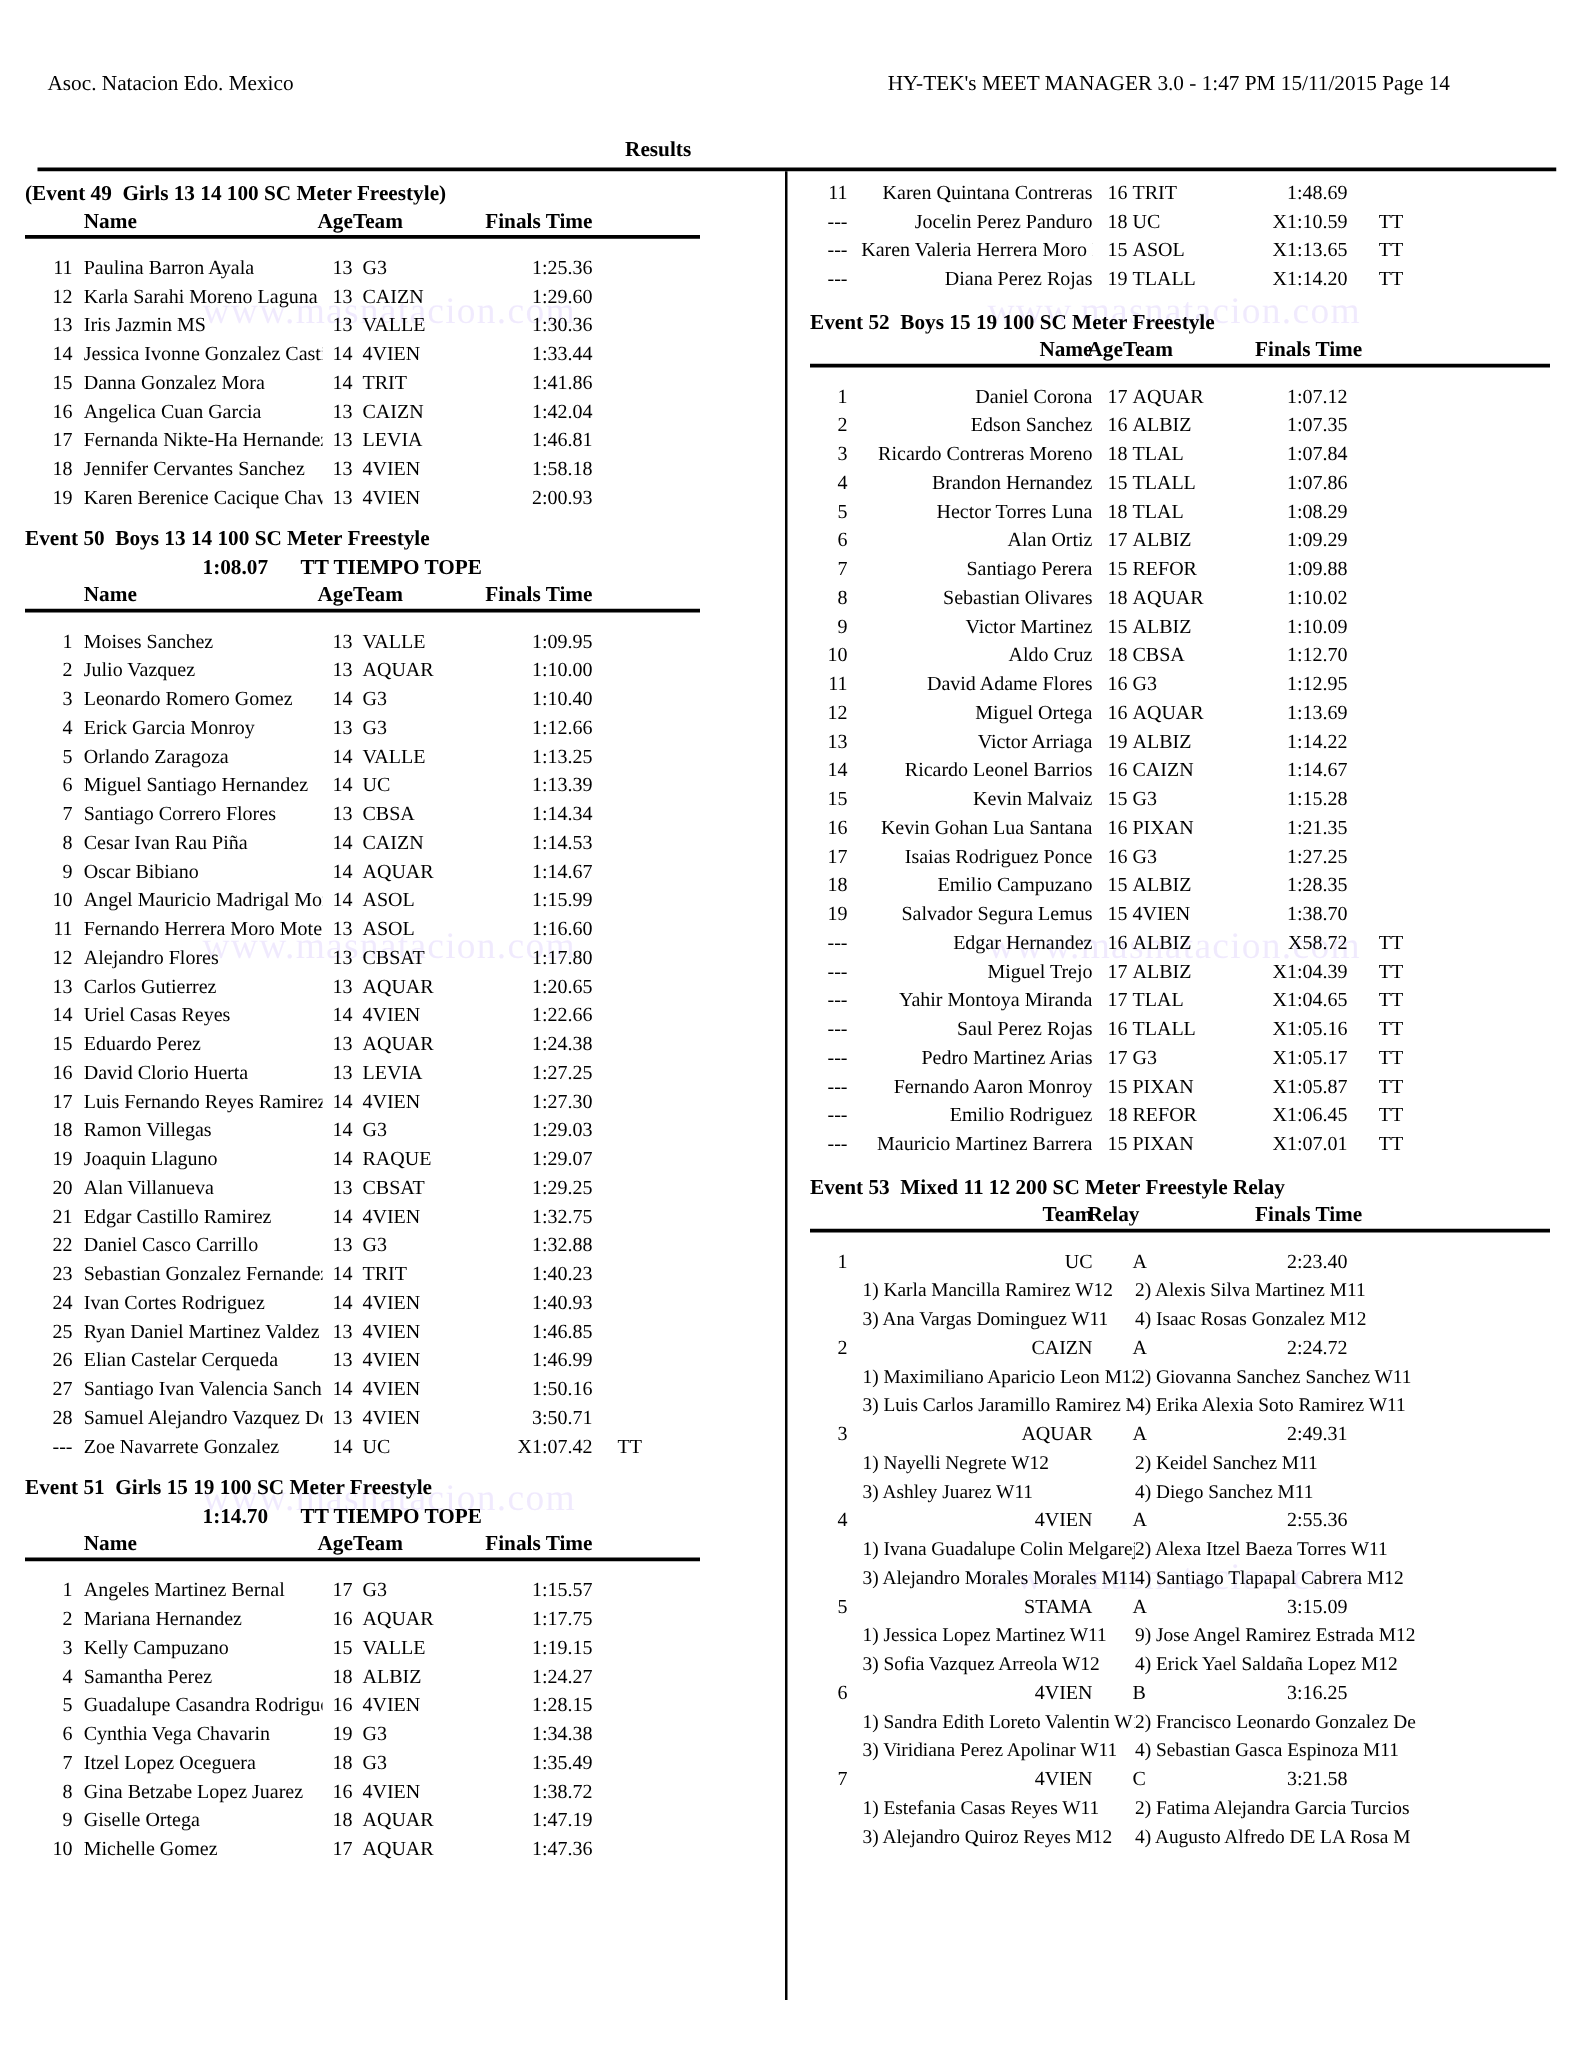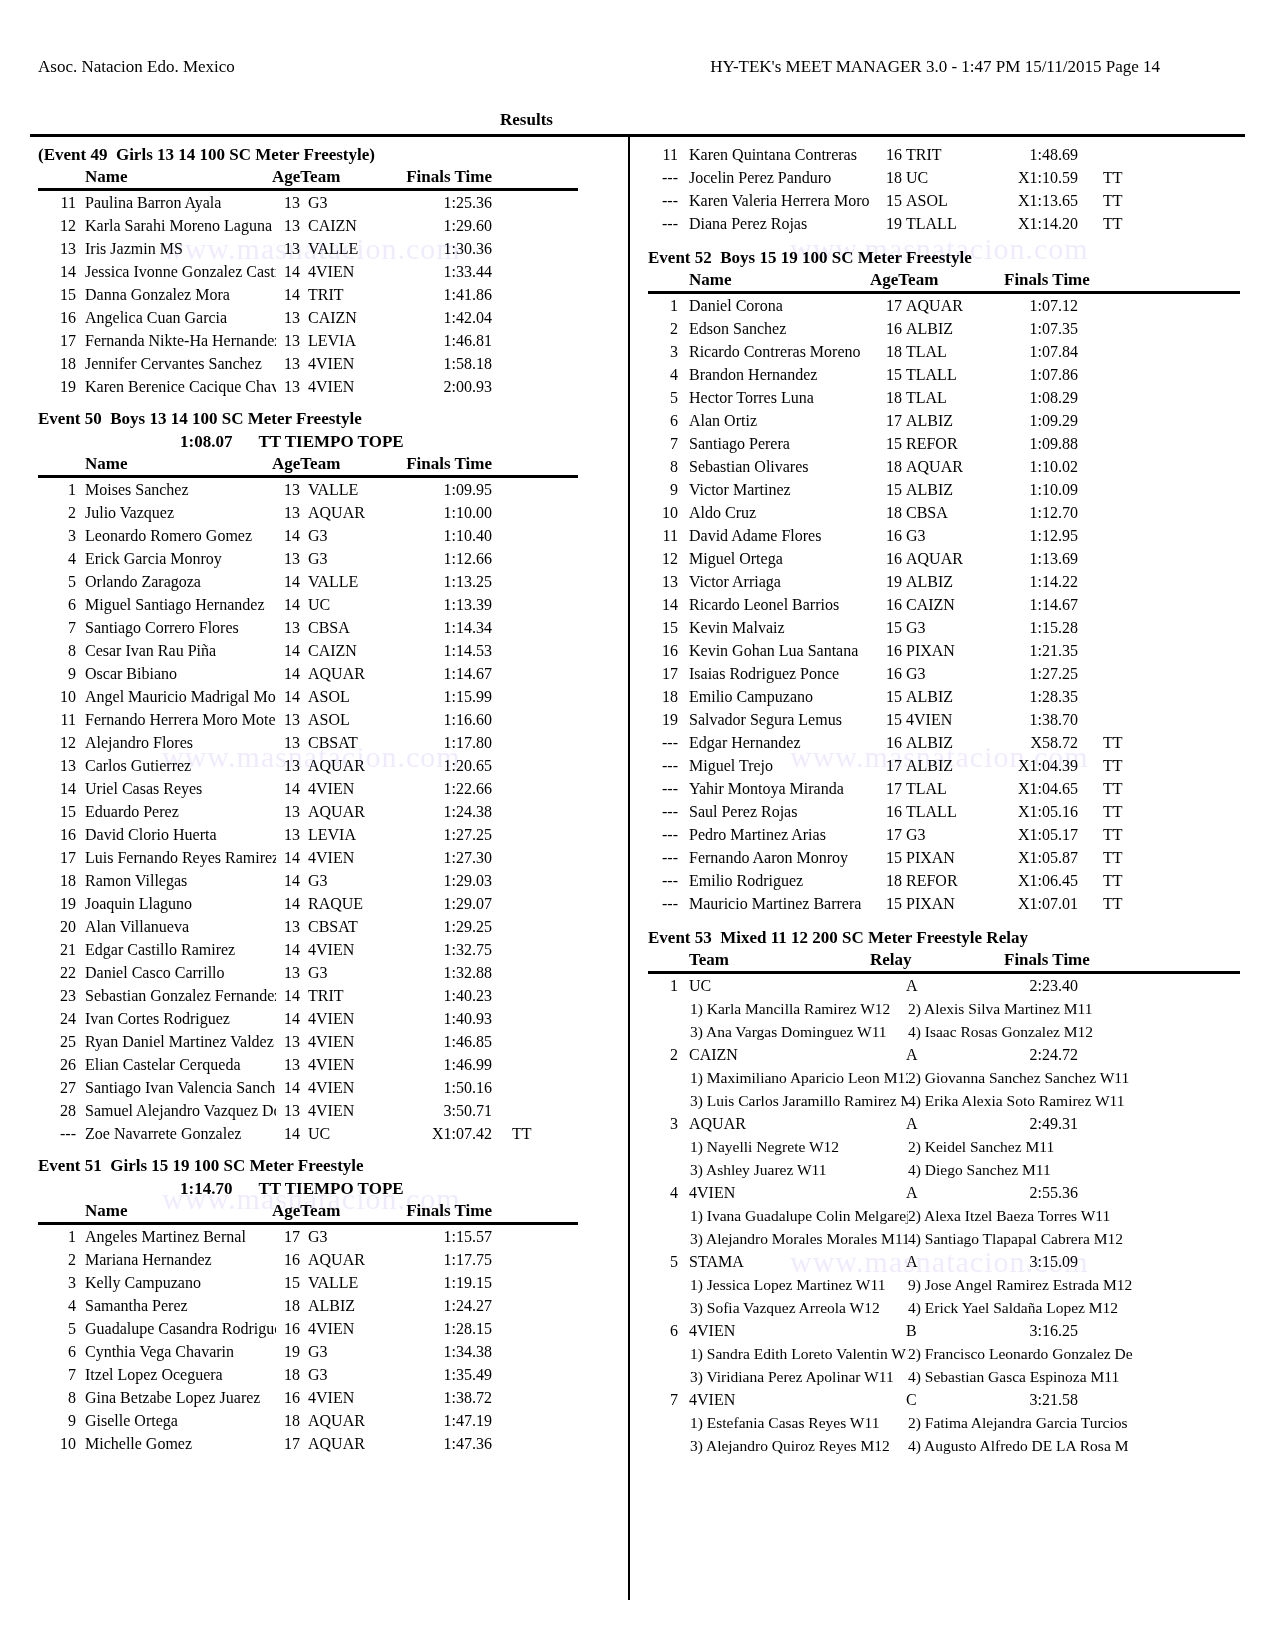--- a/index.html
+++ b/index.html
@@ -7,37 +7,37 @@
   .page{position:absolute;inset:0;width:1275px;height:1650px;overflow:hidden;}
 
   .hdr-left{position:absolute;top:57px;left:38px;font-size:17px;}
   .hdr-right{position:absolute;top:57px;right:115px;font-size:17px;}
   .pg-title{position:absolute;top:84px;left:0;width:1275px;text-align:center;font-weight:bold;font-size:17px;white-space:pre;}
   .pg-results{position:absolute;top:110px;left:0;width:1053px;text-align:center;font-weight:bold;font-size:17px;}
   .rule{position:absolute;top:134px;left:30px;width:1215px;height:3px;background:#000;}
   .vdivider{position:absolute;top:137px;left:628px;width:2px;height:1463px;background:#000;}
 
   .col{position:absolute;top:143px;}
-  .col-left{left:38px;width:540px;}
+  .col-left{left:20px;width:540px;}
   .col-right{left:648px;width:592px;}
 
   .sec + .sec{margin-top:9px;}
   .col-right .sec + .sec{margin-top:11px;}
 
   .sec-title{font-weight:bold;font-size:17px;height:23px;line-height:23px;white-space:pre;overflow:hidden;}
   .sec-sub{font-weight:bold;font-size:17px;height:23px;line-height:23px;padding-left:142px;white-space:pre;}
   .sub-label{margin-left:26px;}
 
   .row{display:grid;height:23px;line-height:23px;font-size:16px;}
   .col-left .row{grid-template-columns:38px 200px 24px 100px 92px 86px;}
   .col-right .row{grid-template-columns:30px 196px 28px 102px 74px 162px;}
-  .thead{font-weight:bold;border-bottom:3px solid #000;height:22px;line-height:22px;font-size:17px;margin-bottom:0;}
+  .thead{font-weight:bold;border-bottom:3px solid #000;height:22px;line-height:22px;font-size:17px;margin-bottom:12px;}
   .c-place{grid-column:1;text-align:right;white-space:nowrap;}
   .c-name{grid-column:2;padding-left:9px;white-space:nowrap;overflow:hidden;}
-  .col-right .c-name{padding-left:11px;}
+  .col-right .c-name{padding-left:11px;text-align:right;}
   .c-age{grid-column:3;text-align:right;white-space:nowrap;}
   .c-team{grid-column:4;padding-left:8px;white-space:nowrap;overflow:hidden;}
   .col-right .c-team{padding-left:4px;}
   .c-time{grid-column:5;text-align:right;white-space:nowrap;}
   .c-flag{grid-column:6;padding-left:20px;white-space:nowrap;}
   .col-right .c-flag{padding-left:25px;}
   .c-ageteam{grid-column:3/5;white-space:nowrap;margin-left:-4px;}
 
   .swimmers{display:grid;grid-template-columns:218px 1fr;padding-left:42px;height:23px;line-height:23px;font-size:15.5px;}
   .swimmers span{white-space:nowrap;overflow:hidden;}

